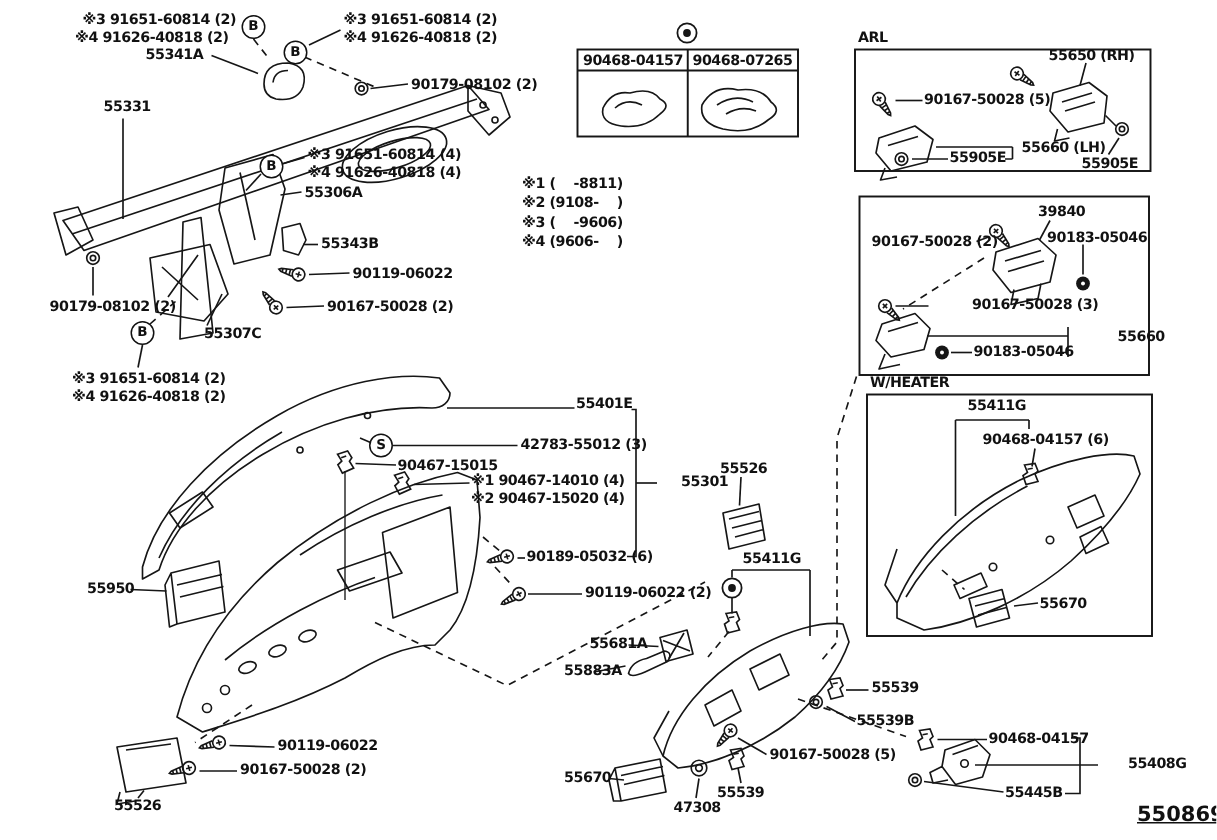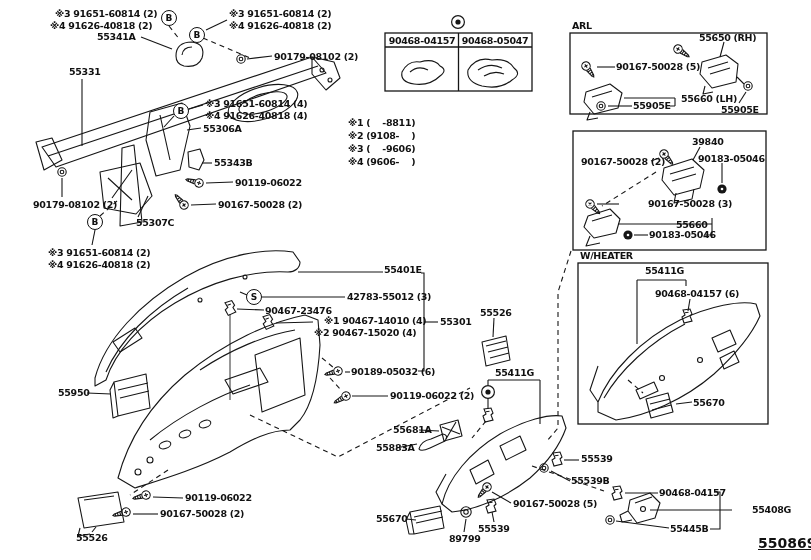--- a/index.html
+++ b/index.html
@@ -280,63 +280,63 @@
 <div class="lbl" style="left:33px;top:199px">90179-08102 (2)</div>
 <div class="lbl" style="left:48px;top:247px">※3 91651-60814 (2)</div>
 <div class="lbl" style="left:48px;top:259px">※4 91626-40818 (2)</div>
 
 <div class="lbl" style="left:348px;top:117px">※1 (    -8811)</div>
 <div class="lbl" style="left:348px;top:130px">※2 (9108-    )</div>
 <div class="lbl" style="left:348px;top:143px">※3 (    -9606)</div>
 <div class="lbl" style="left:348px;top:156px">※4 (9606-    )</div>
 
 <div class="lbl cell" style="left:386px;top:35px">90468-04157</div>
-<div class="lbl cell" style="left:459px;top:35px">90468-05047</div>
+<div class="lbl cell" style="left:459px;top:35px">90468-07265</div>
 
 <div class="lbl" style="left:572px;top:20px">ARL</div>
 <div class="lbl" style="left:699px;top:32px">55650 (RH)</div>
 <div class="lbl" style="left:616px;top:61px">90167-50028 (5)</div>
 <div class="lbl" style="left:681px;top:93px">55660 (LH)</div>
 <div class="lbl" style="left:633px;top:100px">55905E</div>
 <div class="lbl" style="left:721px;top:104px">55905E</div>
 
 <div class="lbl" style="left:692px;top:136px">39840</div>
 <div class="lbl" style="left:581px;top:156px">90167-50028 (2)</div>
 <div class="lbl" style="left:698px;top:153px">90183-05046</div>
 <div class="lbl" style="left:648px;top:198px">90167-50028 (3)</div>
-<div class="lbl" style="left:676px;top:219px">55660</div>
+<div class="lbl" style="left:745px;top:219px">55660</div>
 <div class="lbl" style="left:649px;top:229px">90183-05046</div>
 
 <div class="lbl" style="left:580px;top:250px">W/HEATER</div>
 <div class="lbl" style="left:645px;top:265px">55411G</div>
 <div class="lbl" style="left:655px;top:288px">90468-04157 (6)</div>
 <div class="lbl" style="left:693px;top:397px">55670</div>
 
 <div class="lbl" style="left:384px;top:264px">55401E</div>
 <div class="lbl" style="left:347px;top:291px">42783-55012 (3)</div>
-<div class="lbl" style="left:265px;top:305px">90467-23476</div>
-<div class="lbl" style="left:324px;top:315px">※1 90467-14010 (4)</div>
+<div class="lbl" style="left:265px;top:305px">90467-15015</div>
+<div class="lbl" style="left:314px;top:315px">※1 90467-14010 (4)</div>
 <div class="lbl" style="left:314px;top:327px">※2 90467-15020 (4)</div>
-<div class="lbl" style="left:440px;top:316px">55301</div>
+<div class="lbl" style="left:454px;top:316px">55301</div>
 <div class="lbl" style="left:351px;top:366px">90189-05032 (6)</div>
 <div class="lbl" style="left:390px;top:390px">90119-06022 (2)</div>
 <div class="lbl" style="left:393px;top:424px">55681A</div>
 <div class="lbl" style="left:376px;top:442px">55883A</div>
 <div class="lbl" style="left:58px;top:387px">55950</div>
 
 <div class="lbl" style="left:480px;top:307px">55526</div>
 <div class="lbl" style="left:495px;top:367px">55411G</div>
 <div class="lbl" style="left:581px;top:453px">55539</div>
 <div class="lbl" style="left:571px;top:475px">55539B</div>
 <div class="lbl" style="left:513px;top:498px">90167-50028 (5)</div>
 <div class="lbl" style="left:659px;top:487px">90468-04157</div>
 <div class="lbl" style="left:752px;top:504px">55408G</div>
 <div class="lbl" style="left:670px;top:523px">55445B</div>
 <div class="lbl" style="left:376px;top:513px">55670</div>
-<div class="lbl" style="left:449px;top:533px">89799</div>
+<div class="lbl" style="left:449px;top:533px">47308</div>
 <div class="lbl" style="left:478px;top:523px">55539</div>
 <div class="lbl" style="left:185px;top:492px">90119-06022</div>
 <div class="lbl" style="left:160px;top:508px">90167-50028 (2)</div>
 <div class="lbl" style="left:76px;top:532px">55526</div>
 
 <div class="lbl pagecode" style="left:758px;top:538px">550869</div>
 
 </div>
 
 </body></html>

